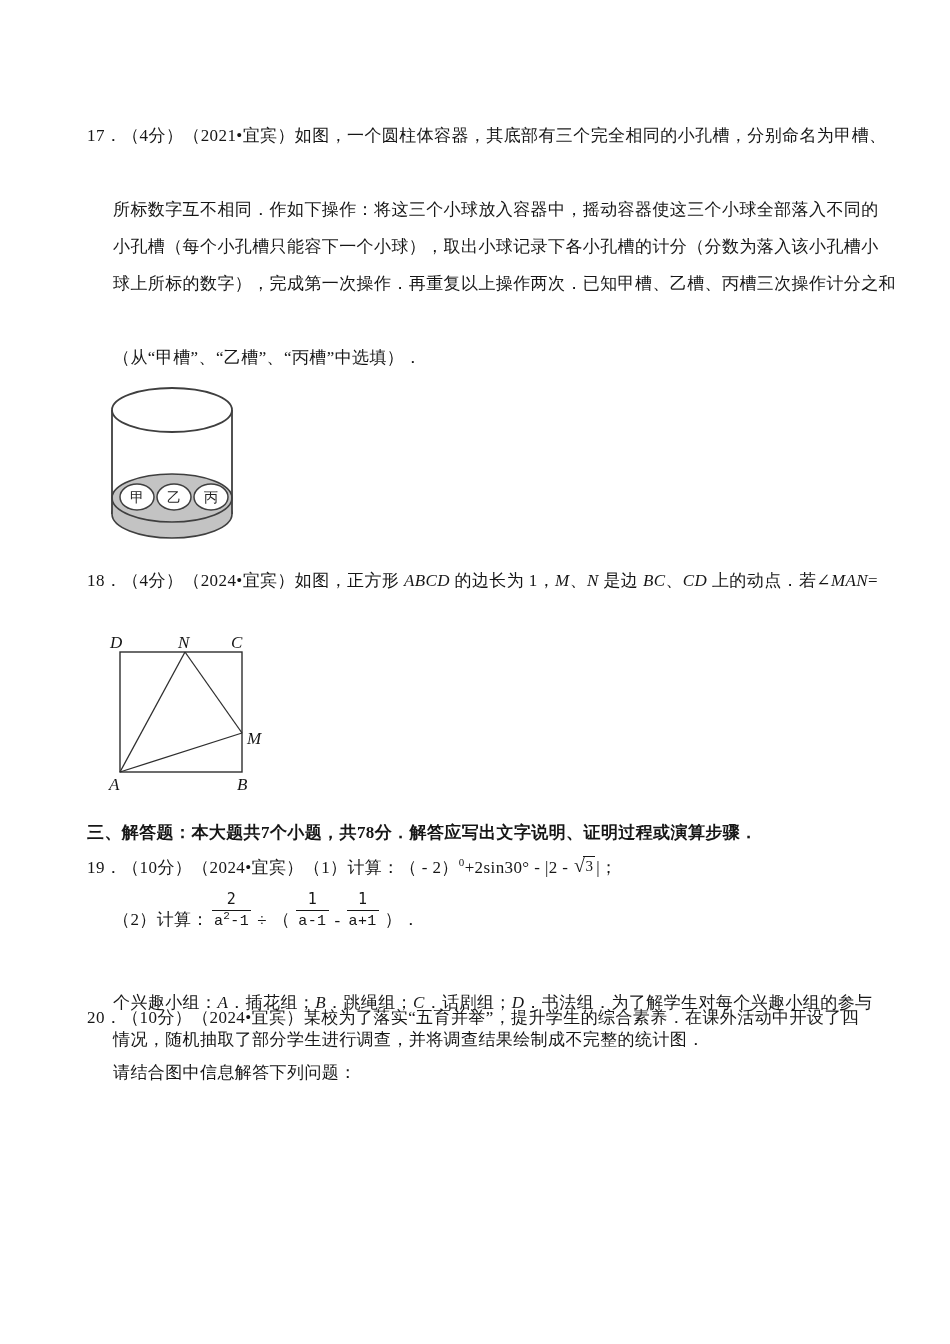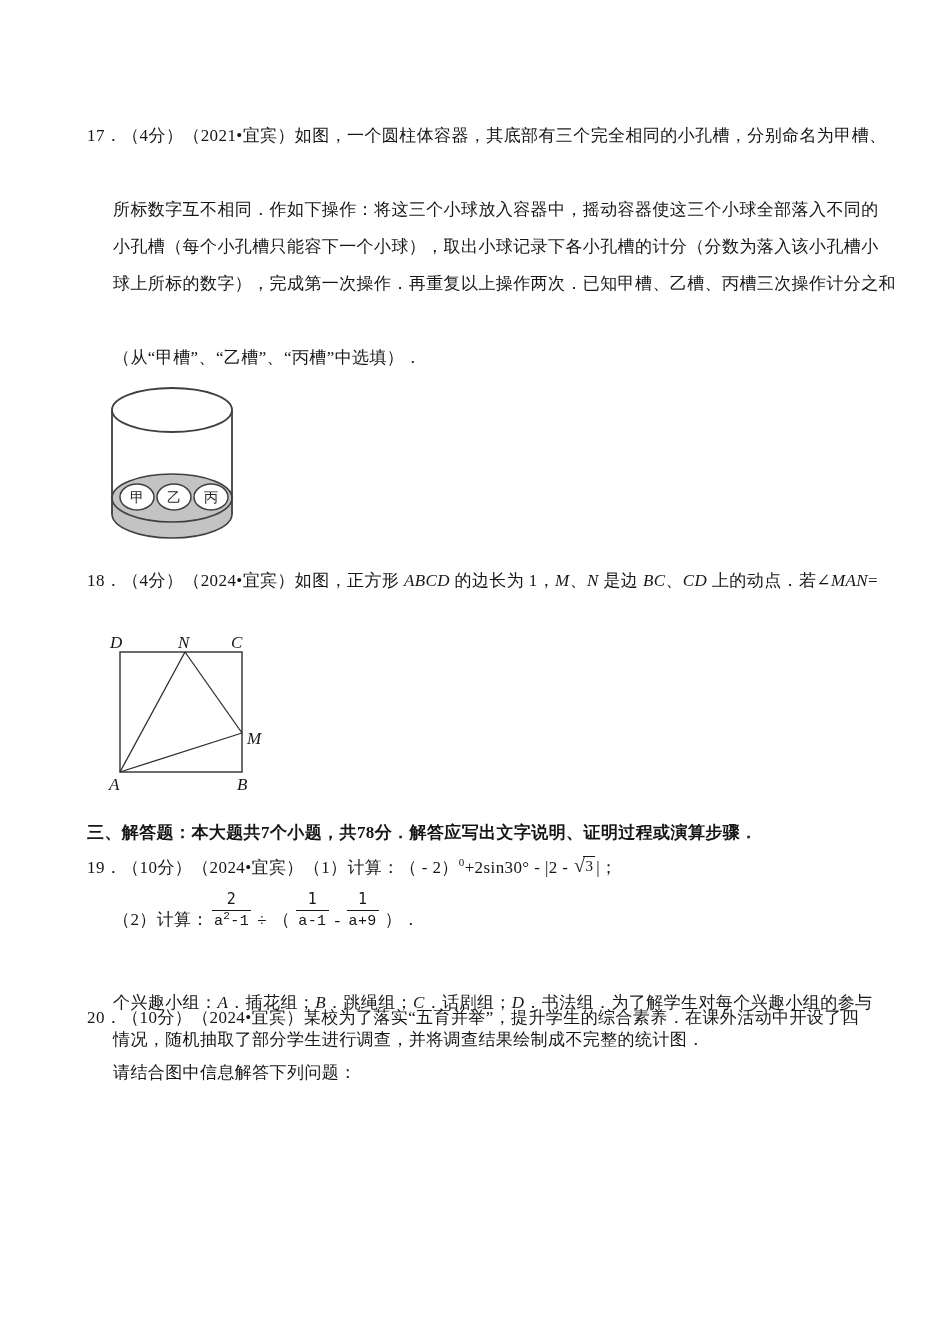--- a/index.html
+++ b/index.html
@@ -111,21 +111,21 @@
     </span>
     <span class="op">÷</span>
     <span class="op">（</span>
     <span class="frac">
       <span class="num">1</span>
       <span class="den">a-1</span>
     </span>
     <span class="op">-</span>
     <span class="frac">
       <span class="num">1</span>
-      <span class="den">a+9</span>
+      <span class="den">a+1</span>
     </span>
     <span class="op">）．</span>
   </div>
 
   <div class="line" style="left:87px;top:1005px">20．（10分）（2024•宜宾）某校为了落实“五育并举”，提升学生的综合素养．在课外活动中开设了四</div>
   <div class="line" style="left:113px;top:990px"><span>个兴趣小组：</span><span class="it">A</span><span>．插花组；</span><span class="it">B</span><span>．跳绳组；</span><span class="it">C</span><span>．话剧组；</span><span class="it">D</span><span>．书法组．为了解学生对每个兴趣小组的参与</span></div>
   <div class="line" style="left:113px;top:1027px">情况，随机抽取了部分学生进行调查，并将调查结果绘制成不完整的统计图．</div>
   <div class="line" style="left:113px;top:1060px">请结合图中信息解答下列问题：</div>
 
 </div>

